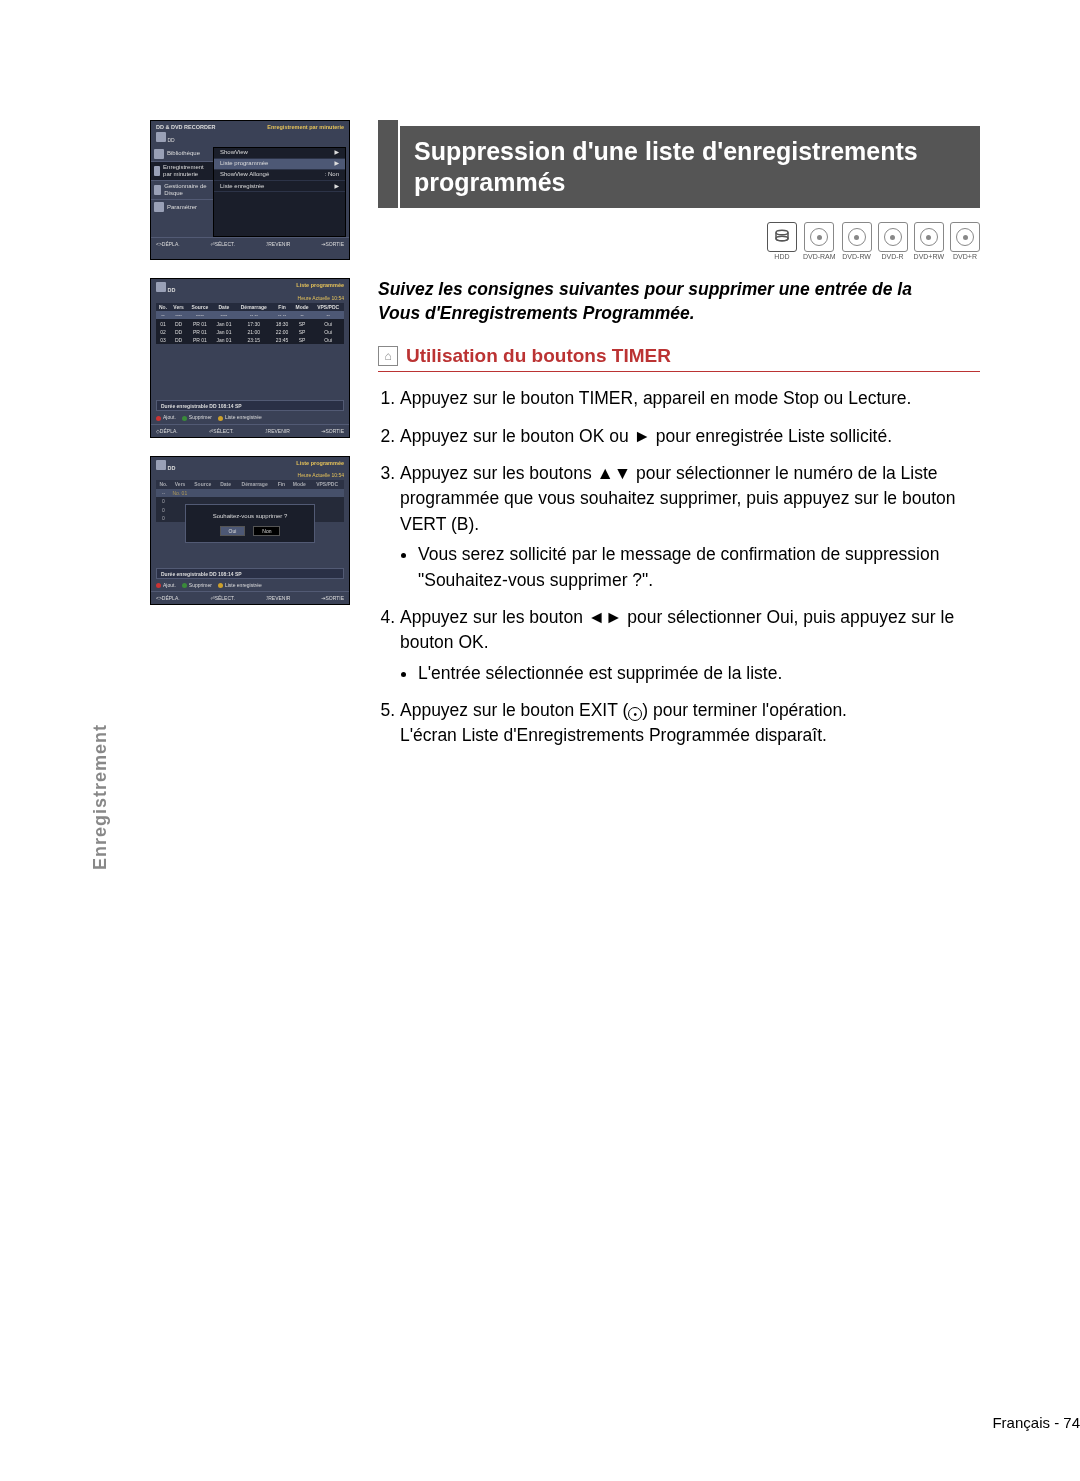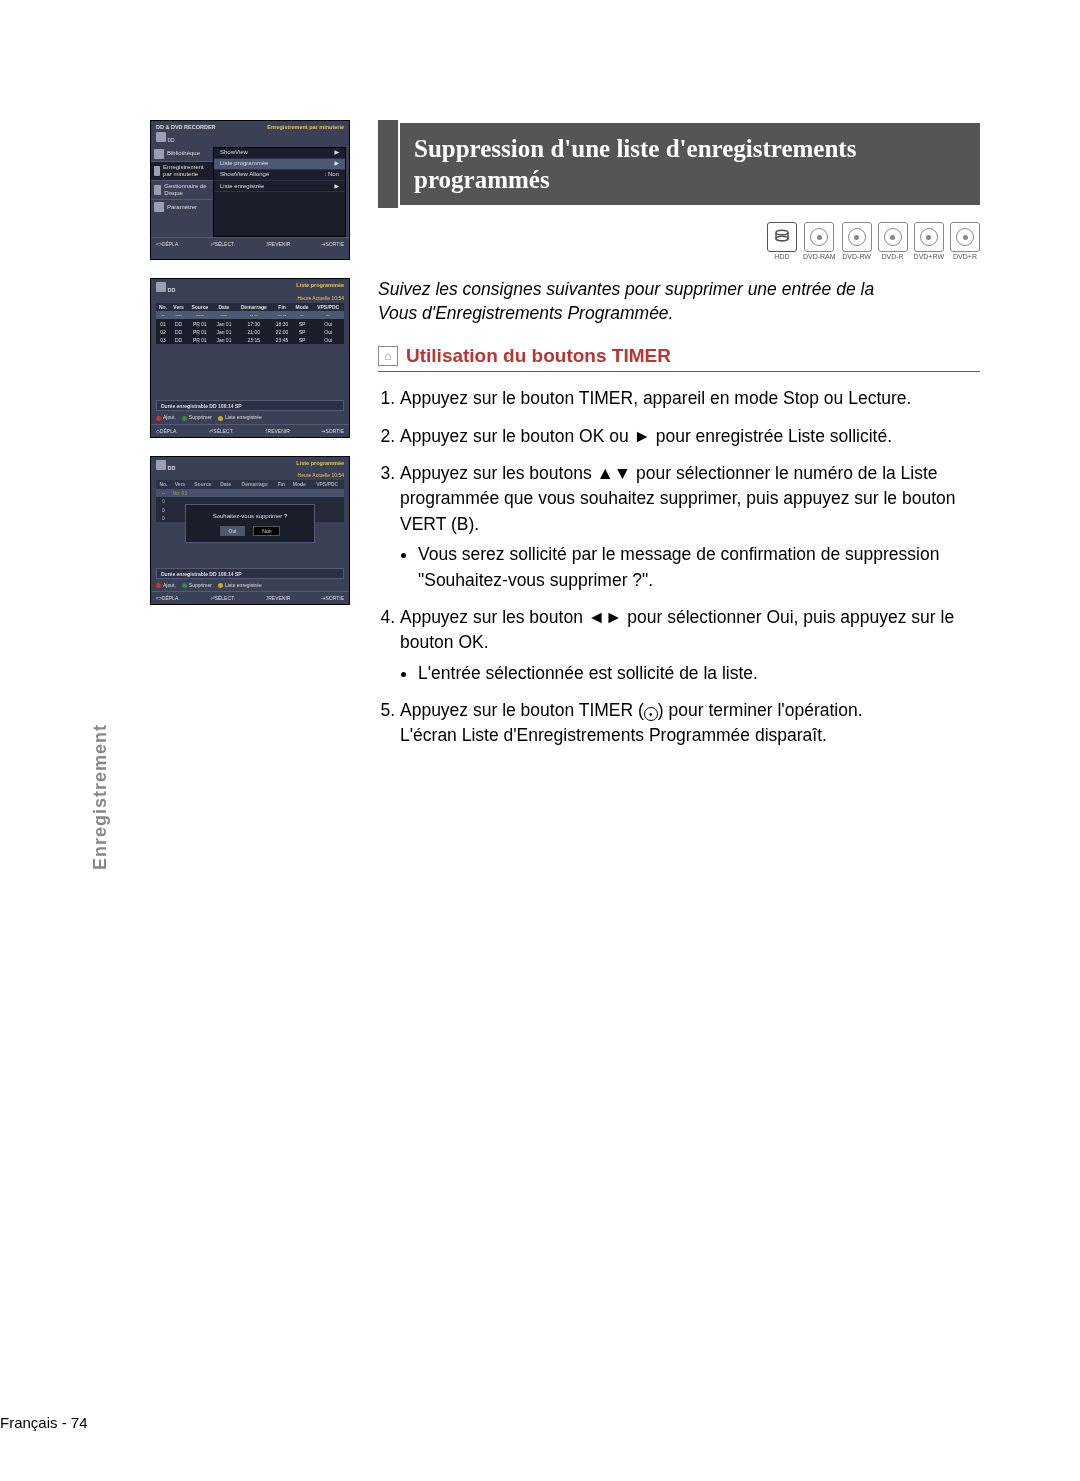--- a/index.html
+++ b/index.html
@@ -39,41 +39,41 @@
   .dot.red { background: #c33; } .dot.green { background: #3a8a3a; } .dot.yellow { background: #cca02c; }
 
   .osd3-body { position: relative; }
   .osd3-confirm-box { position: absolute; left: 50%; top: 24px; transform: translateX(-50%); width: 130px; background: #1a1e2a; border: 1px solid #525a74; padding: 8px 6px 6px; text-align: center; font-size: 6px; }
   .osd3-btns { display: flex; justify-content: center; gap: 8px; margin-top: 6px; }
   .osd3-btn { background: #000; border: 1px solid #555; padding: 1px 8px; font-size: 5px; }
   .osd3-btn.sel { background: #4d5875; }
   .osd3-table-ghost { opacity: 0.65; }
   .osd3-hl-id { color: #e6c35a; }
 
-  .title-block { display: flex; align-items: center; margin-bottom: 14px; font-family: Liberation Serif, serif; }
+  .title-block { display: flex; align-items: flex-end; margin-bottom: 14px; }
   .title-tab { width: 20px; height: 88px; background: #555; margin-right: 2px; }
   .title-bar { flex: 1; background: #555; color: #fff; padding: 10px 14px; font-size: 25px; font-weight: bold; line-height: 1.25; }
   .disc-row { display: flex; gap: 6px; justify-content: flex-end; margin: 6px 0 18px; align-items: center; }
   .disc-hdd { width: 30px; height: 30px; border: 1.5px solid #555; border-radius: 3px; display: flex; align-items: center; justify-content: center; }
   .disc-hdd svg { width: 18px; height: 18px; }
   .disc-lbl-small { font-size: 7px; color: #555; text-align: center; margin-top: 1px; }
   .disc-stack { display: flex; flex-direction: column; align-items: center; }
   .disc { width: 30px; height: 30px; border: 1.5px solid #888; border-radius: 3px; display: flex; align-items: center; justify-content: center; }
   .disc-circle { width: 18px; height: 18px; border: 1.5px solid #888; border-radius: 50%; display: flex; align-items: center; justify-content: center; }
   .disc-dot { width: 5px; height: 5px; background: #888; border-radius: 50%; }
-  .intro { font-style: italic; font-weight: normal; font-size: 17.5px; line-height: 1.35; margin-bottom: 20px; }
+  .intro { font-style: italic; font-weight: bold; font-size: 17.5px; line-height: 1.35; margin-bottom: 20px; }
   .section-h { border-bottom: 1.5px solid #b33; padding-bottom: 4px; margin-bottom: 14px; display: flex; align-items: center; gap: 8px; }
   .section-h .sicon { width: 20px; height: 20px; border: 1.2px solid #888; color: #888; font-size: 12px; display: flex; align-items: center; justify-content: center; }
   .section-h .stxt { color: #b33; font-weight: bold; font-size: 19px; }
   ol.steps { list-style: decimal; padding-left: 22px; font-size: 17.5px; line-height: 1.45; }
   ol.steps > li { margin-bottom: 12px; }
   ol.steps ul { list-style: disc; padding-left: 18px; margin-top: 5px; }
   .b { font-weight: normal; }
   .play-sym, .arrows-ud, .arrows-lr, .exit-sym { display: inline-block; vertical-align: -2px; }
-  .footer { position: absolute; bottom: 50px; left: 0; right: 0; text-align: left; font-size: 15px; }
+  .footer { position: absolute; bottom: 50px; left: 0; right: 0; text-align: right; font-size: 15px; }
 </style>
 </head>
 <body>
 
 <div class="page">
   <div class="sidebar-label">Enregistrement</div>
 
   <div class="content">
 
     <div class="left-col">
@@ -343,25 +343,25 @@
         </li>
         <li>
           <span>Appuyez sur les boutons ▲▼ pour sélectionner le numéro de la Liste programmée que vous souhaitez supprimer, puis appuyez sur le bouton </span><span class="b">VERT (B)</span><span>.</span>
           <ul>
               <li>Vous serez sollicité par le message de confirmation de suppression "Souhaitez-vous supprimer ?".</li>
             </ul>
         </li>
         <li>
           <span>Appuyez sur les bouton ◄► pour sélectionner </span><span class="b">Oui</span><span>, puis appuyez sur le bouton </span><span class="b">OK</span><span>.</span>
           <ul>
-              <li>L'entrée sélectionnée est sollicité de la liste.</li>
+              <li>L'entrée sélectionnée est supprimée de la liste.</li>
             </ul>
         </li>
         <li>
-          <span>Appuyez sur le bouton </span><span class="b">TIMER (</span><span class="exit-sym" style="border:1px solid #000;border-radius:50%;width:14px;height:14px;font-size:10px;text-align:center;line-height:13px;">•</span><span class="b">)</span><span> pour terminer l'opération.</span><br>
+          <span>Appuyez sur le bouton </span><span class="b">EXIT (</span><span class="exit-sym" style="border:1px solid #000;border-radius:50%;width:14px;height:14px;font-size:10px;text-align:center;line-height:13px;">•</span><span class="b">)</span><span> pour terminer l'opération.</span><br>
           <span>L'écran Liste d'Enregistrements Programmée disparaît.</span>
         </li>
       </ol>
     </div>
   </div>
 
   <div class="footer">
     <span>Français - </span><span class="b">74</span>
   </div>
 </div>

